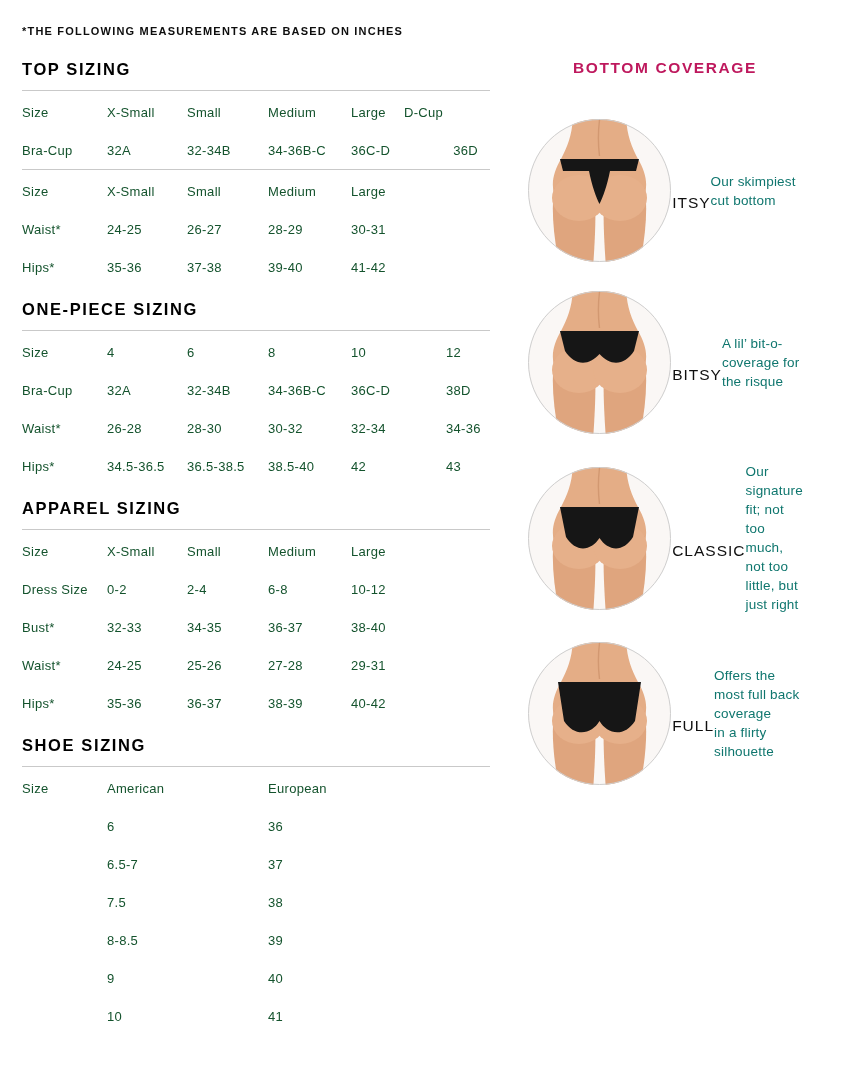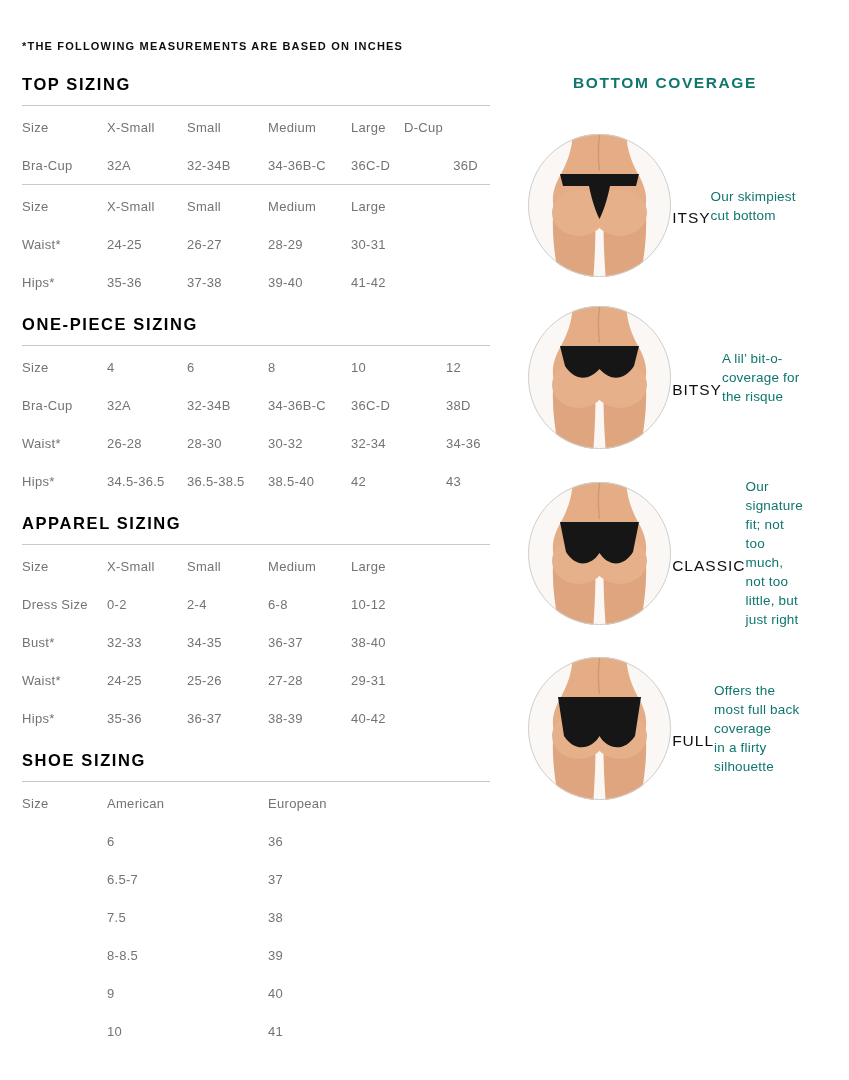--- a/index.html
+++ b/index.html
@@ -1,46 +1,46 @@
 <!DOCTYPE html>
 <html><head>
 <meta charset="utf-8">
 <style>
   html,body { margin:0; padding:0; }
   body {
     width:849px; height:1080px; background:#ffffff; overflow:hidden;
     font-family:"Liberation Sans", sans-serif; color:#1a1a1a;
     -webkit-font-smoothing:antialiased;
   }
-  .page { display:flex; padding-top:39px; }
+  .page { display:flex; padding-top:24px; }
   .left { width:468px; margin-left:22px; flex:none; }
   .right { width:260px; margin-left:45px; flex:none; display:flex; flex-direction:column; align-items:center; }
 
   .note { font-size:11px; font-weight:bold; letter-spacing:1.2px; color:#0d0d0d; line-height:14px; }
 
   .section h2 {
     font-size:16.5px; font-weight:bold; letter-spacing:1.6px; color:#000;
     margin:14px 0 12px; line-height:18px;
   }
   .section:first-of-type h2 { margin-top:22px; }
   .rule { height:1px; background:#c9c9c9; width:468px; }
   .rows { margin-top:2px; }
   .trow {
     height:38px; display:grid; align-items:center;
-    font-size:13px; letter-spacing:0.3px; color:#737373;
+    font-size:13px; letter-spacing:0.3px; color:#14532d;
   }
   .cols-a .trow { grid-template-columns:85px 80px 81px 83px 53px 1fr; }
   .cols-a .trow:not(.hdr) .tcell:last-child { text-align:right; padding-right:12px; }
   .cols-b .trow { grid-template-columns:85px 80px 81px 83px 1fr; }
   .cols-c .trow { grid-template-columns:85px 80px 81px 83px 95px 1fr; }
   .cols-d .trow { grid-template-columns:85px 161px 1fr; }
   .tcell { white-space:nowrap; }
 
   .cov-title {
-    font-size:15.5px; font-weight:bold; letter-spacing:1.6px; color:#0f766e;
+    font-size:15.5px; font-weight:bold; letter-spacing:1.6px; color:#be185d;
     margin:35px 0 0; line-height:18px; text-align:center;
   }
   .card { display:flex; flex-direction:row; align-items:center; margin-top:27px; }
   .card:first-child { margin-top:41px; }
   .circle { width:145px; height:145px; }
   .circle svg { display:block; }
   .sname { font-size:15.5px; letter-spacing:1px; margin-top:24px; line-height:19px; text-align:center; color:#0f0f0f; }
   .sdesc { font-size:13.5px; line-height:19px; text-align:left; white-space:pre-line; color:#0f766e; letter-spacing:0.2px; }
 </style>
 </head>

